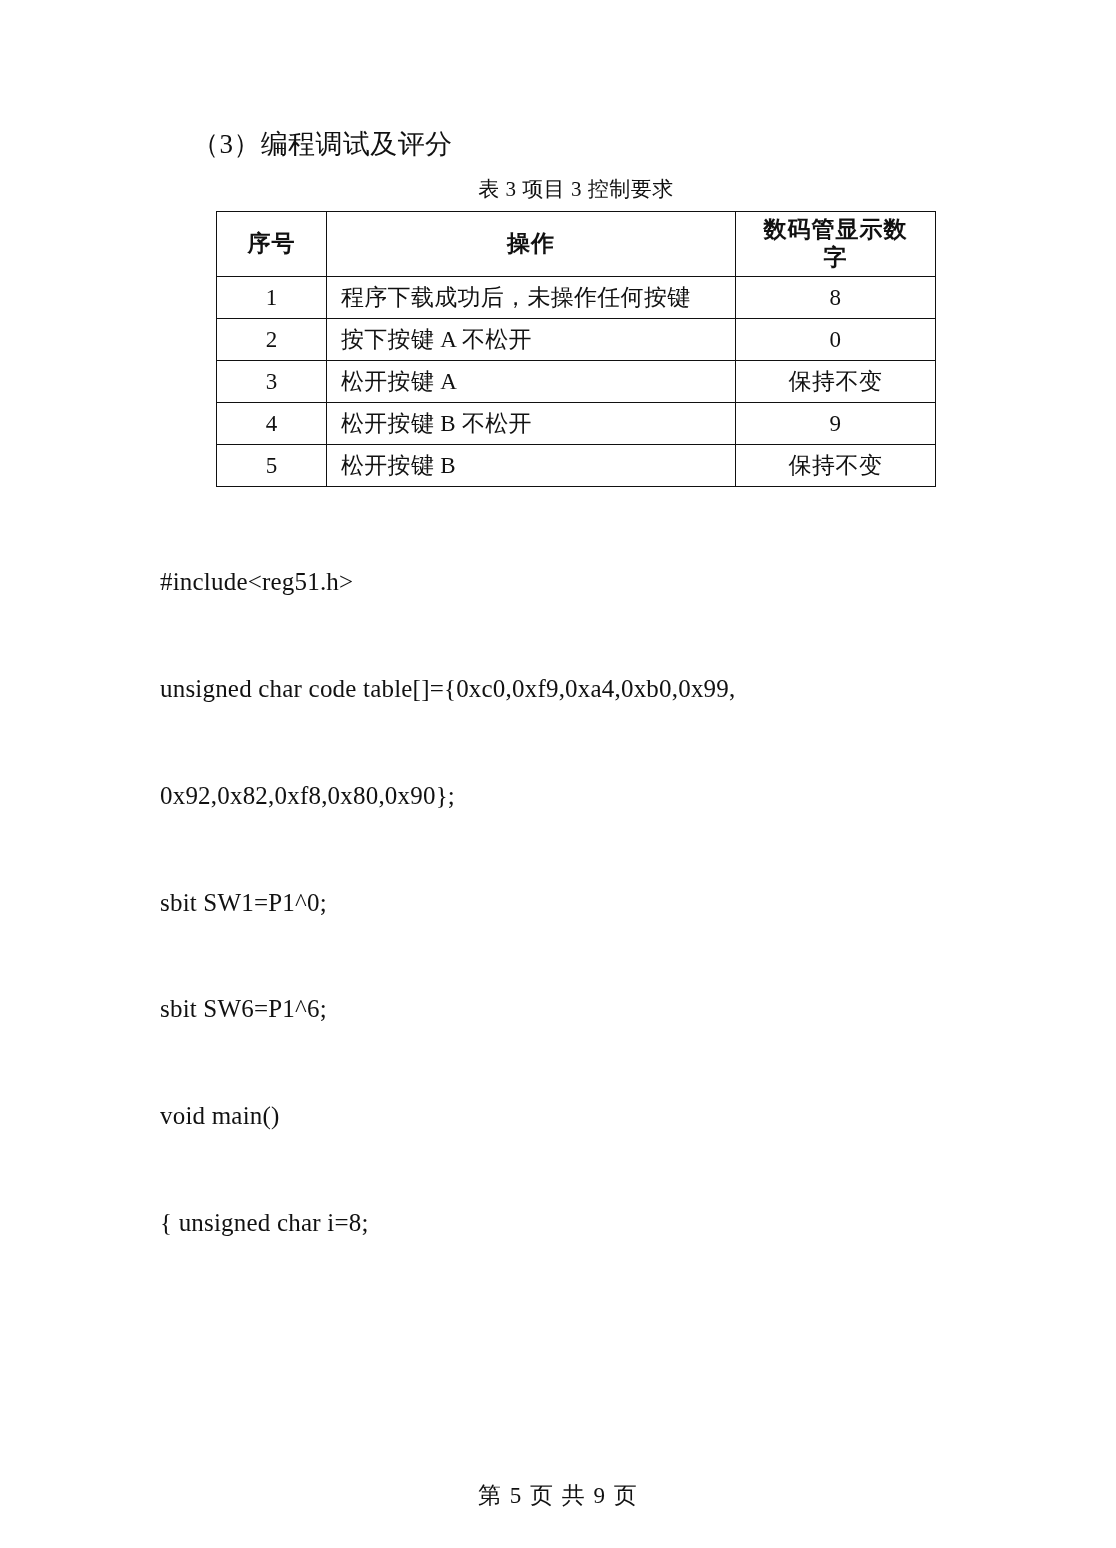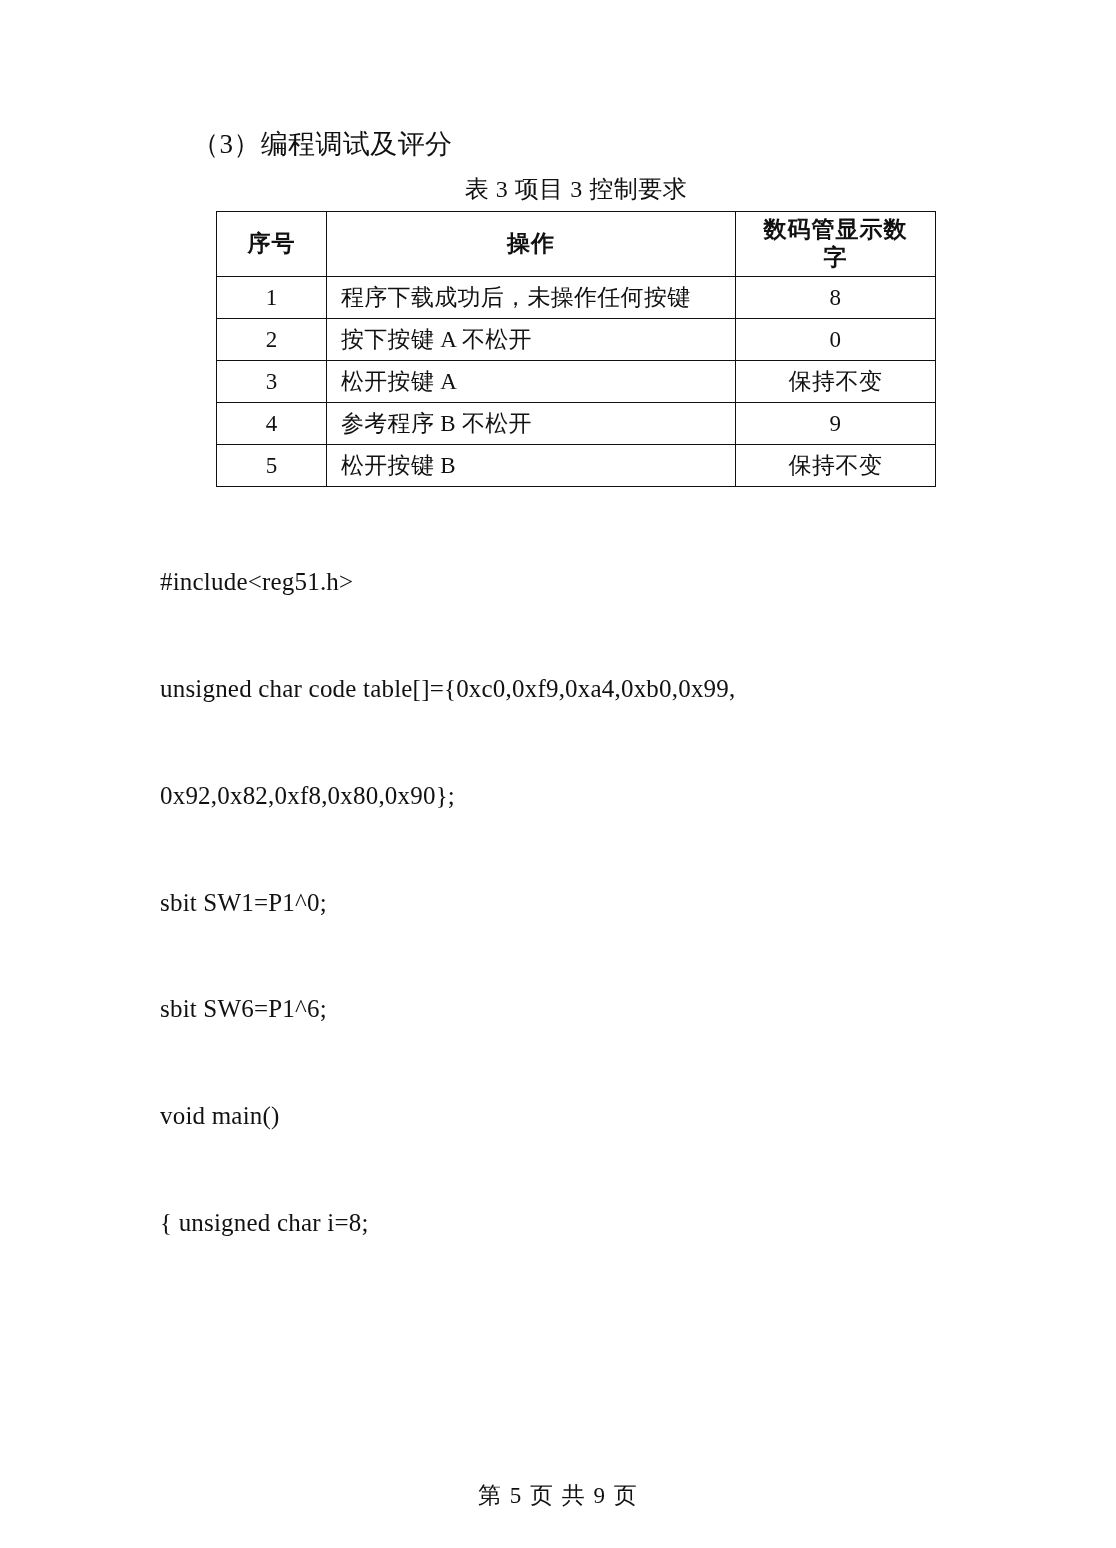--- a/index.html
+++ b/index.html
@@ -40,21 +40,21 @@
     line-height: 44.5px;
     letter-spacing: 0.2px;
     text-align: justify;
     text-align-last: left;
     text-indent: 54px;
     margin-top: 2px;
   }
 
   
   .table-caption {
-    font-size: 24px;
+    font-size: 21px;
     line-height: 34px;
     text-align: center;
     margin-top: 6px;
     margin-bottom: 5px;
     letter-spacing: 0.5px;
   }
   .ctrl-table {
     border-collapse: collapse;
     width: 719px;
     margin: 0 auto;
@@ -152,21 +152,21 @@
           <td class="op">按下按键 A 不松开</td>
           <td class="val">0</td>
         </tr>
         <tr>
           <td class="idx">3</td>
           <td class="op">松开按键 A</td>
           <td class="val">保持不变</td>
         </tr>
         <tr>
           <td class="idx">4</td>
-          <td class="op">参考程序 B 不松开</td>
+          <td class="op">松开按键 B 不松开</td>
           <td class="val">9</td>
         </tr>
         <tr>
           <td class="idx">5</td>
           <td class="op">松开按键 B</td>
           <td class="val">保持不变</td>
         </tr>
       </tbody>
     </table>
 

